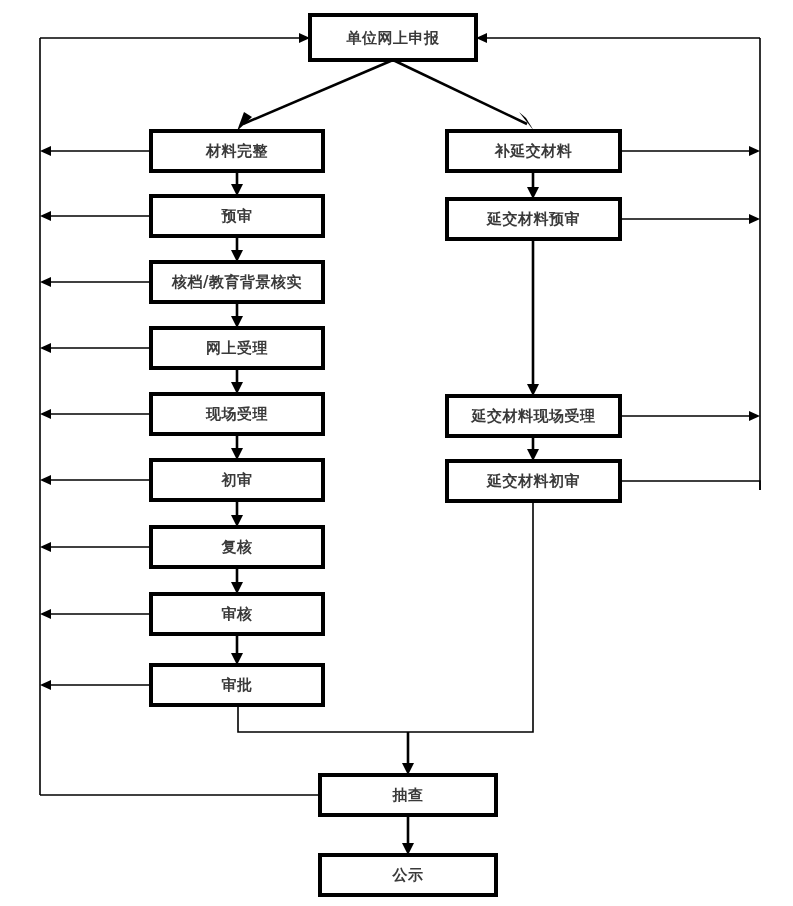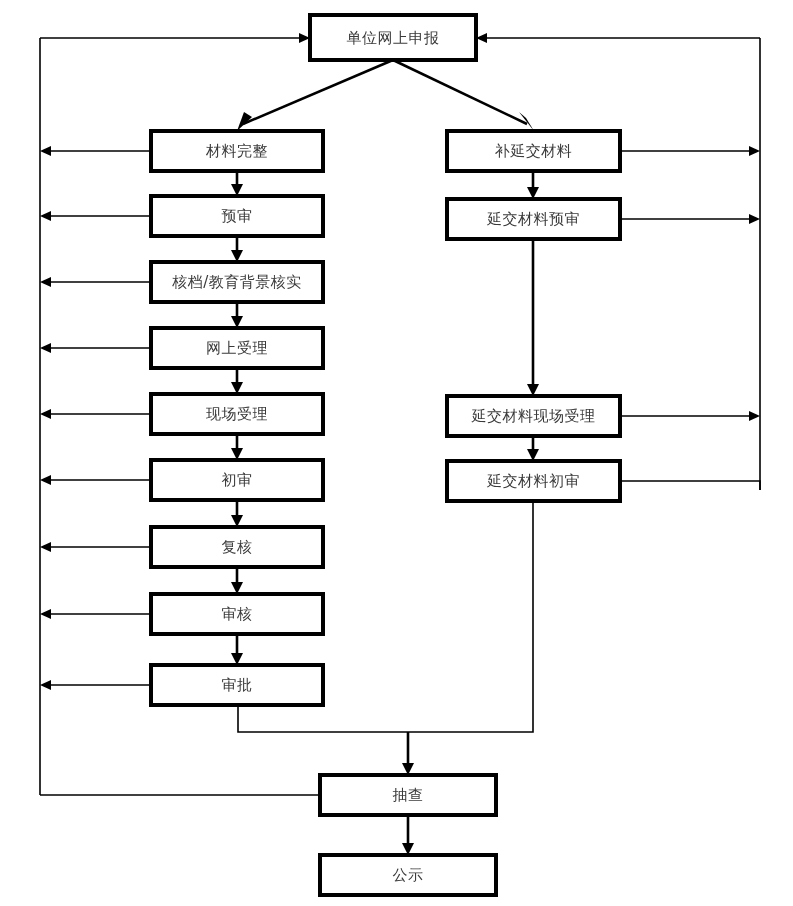--- a/index.html
+++ b/index.html
@@ -11,20 +11,21 @@
     width: 793px;
     height: 906px;
     font-family: "DejaVu Sans", "Liberation Sans", sans-serif;
     overflow: hidden;
   }
   #flowchart-root {
     position: relative;
     width: 753px;
     height: 906px;
     background: #ffffff;
+    font-weight: bold;
   }
   svg#flow-svg {
     position: absolute;
     left: 0;
     top: 0;
     width: 793px;
     height: 906px;
   }
   .node-rect {
     fill: #ffffff;

